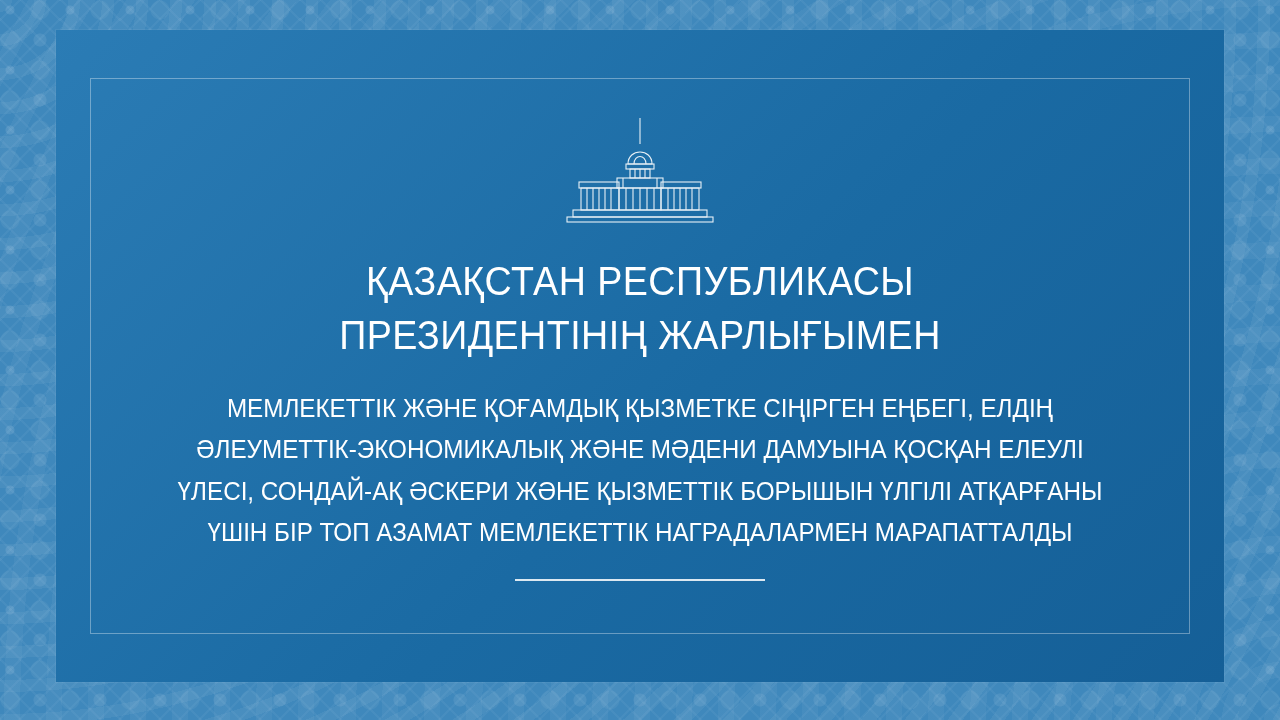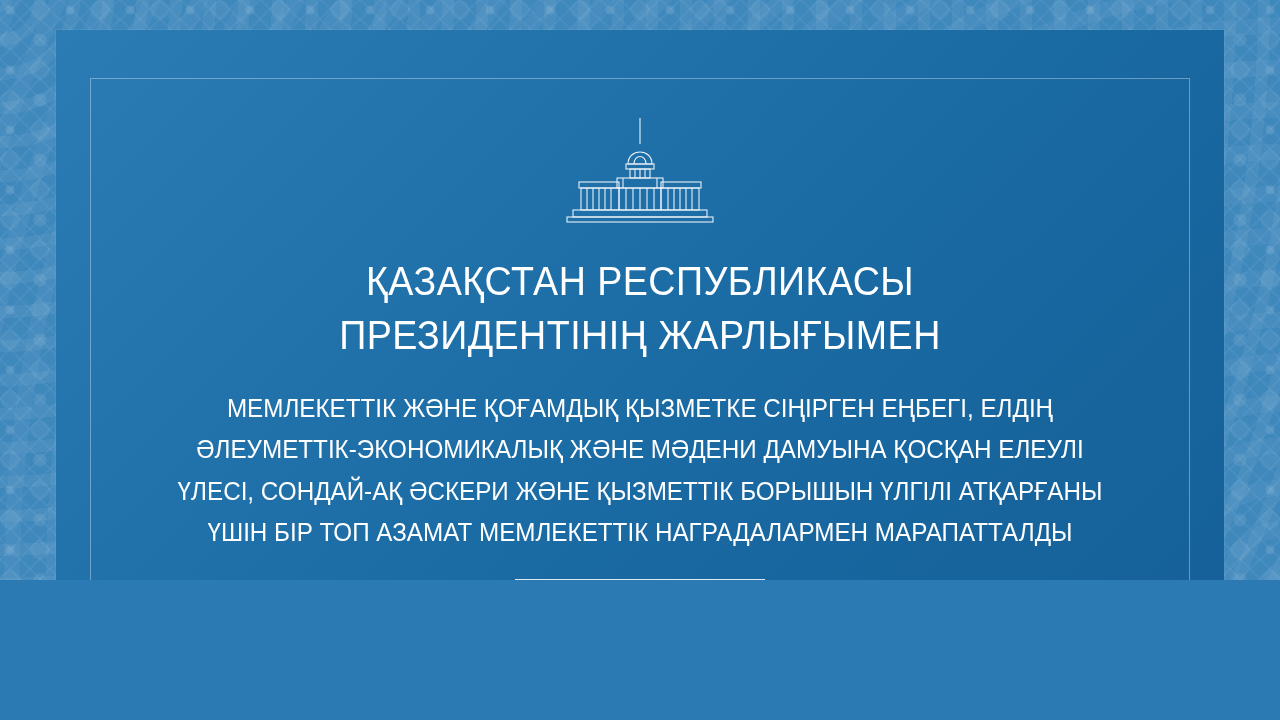--- a/index.html
+++ b/index.html
@@ -8,21 +8,21 @@
     width: 1280px;
     height: 720px;
     overflow: hidden;
     background: #2b7ab3;
     font-family: "Liberation Sans", sans-serif;
   }
 
   #slide {
     position: relative;
     width: 1280px;
-    height: 580px;
+    height: 720px;
     background: #fde047;
     overflow: hidden;
   }
 
   
   .ornament-bg {
     position: absolute;
     inset: 0;
     background-color: #3f88bc;
     background-image:

